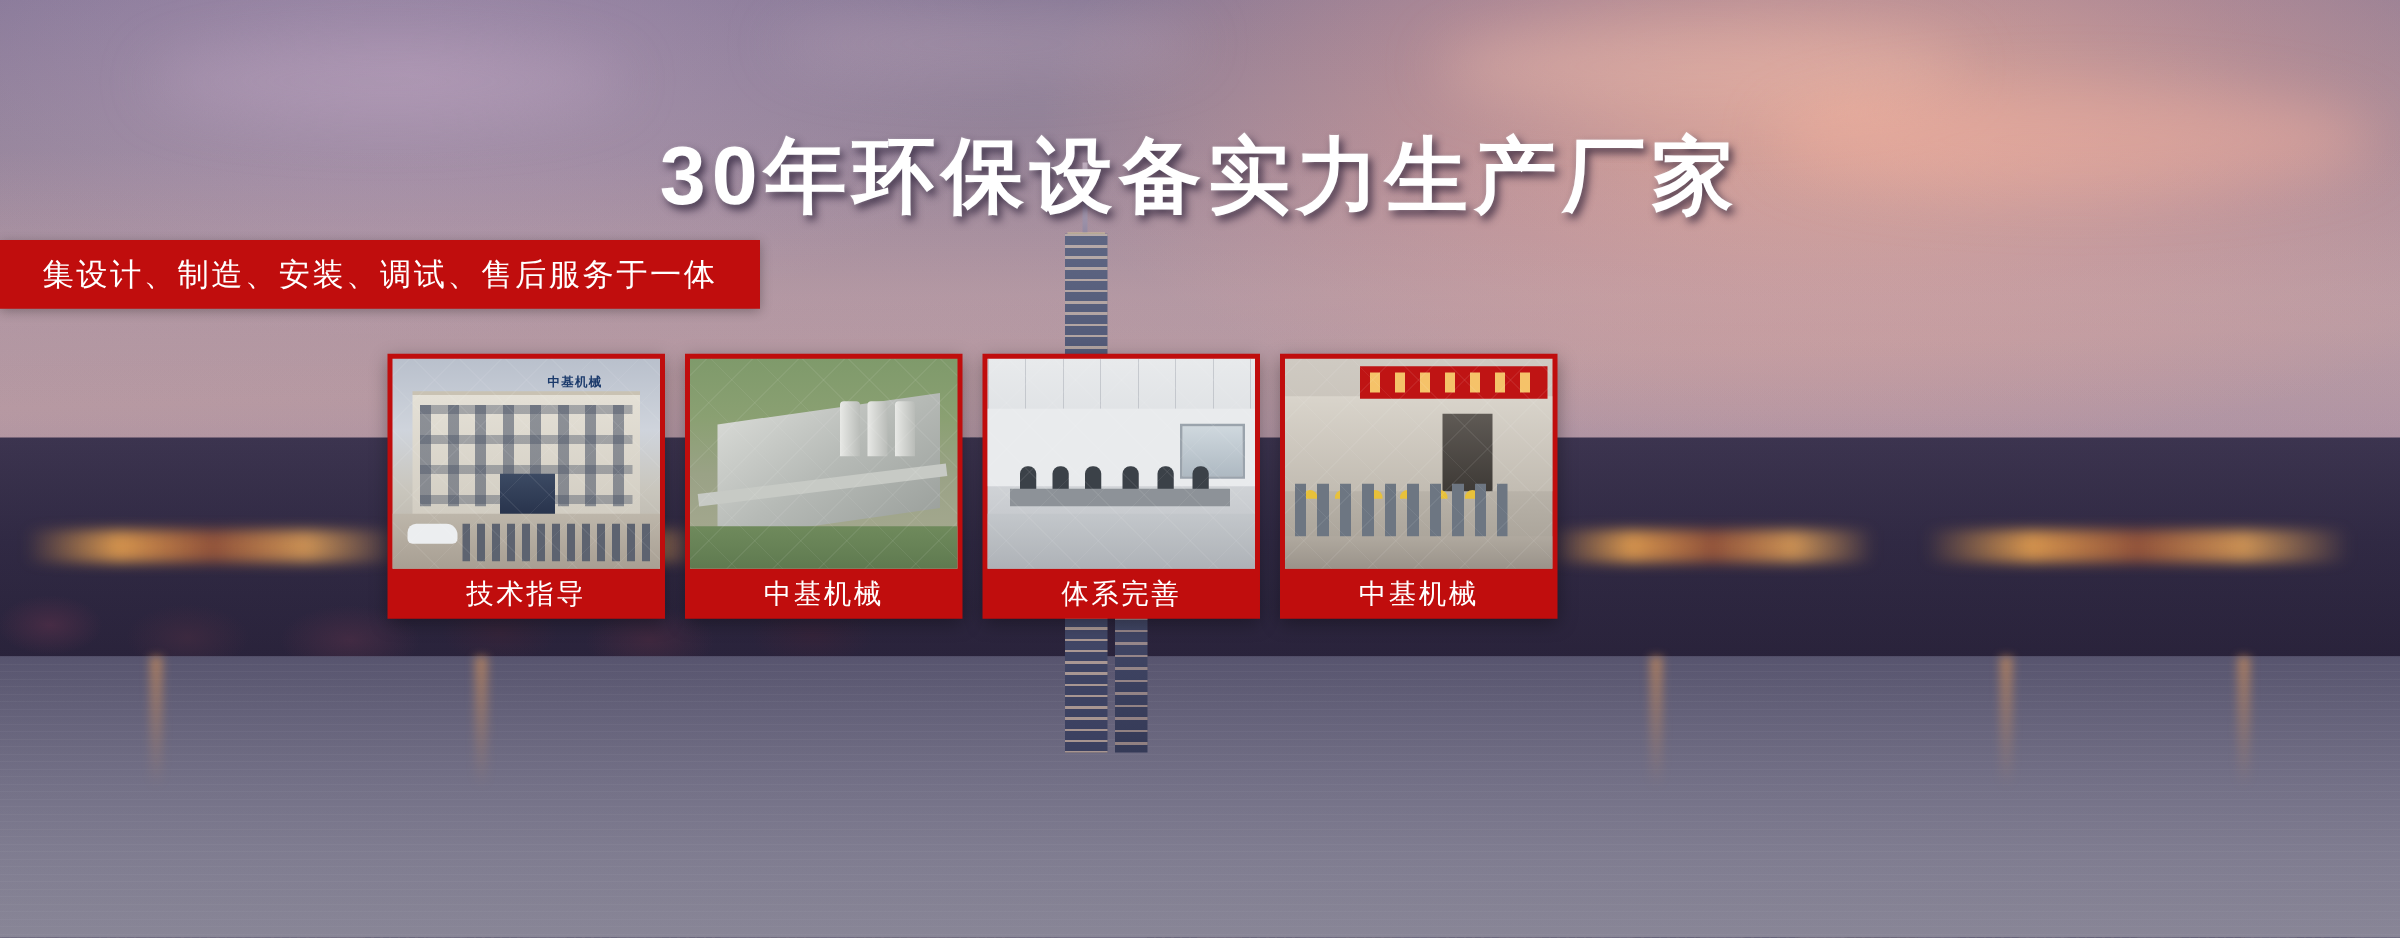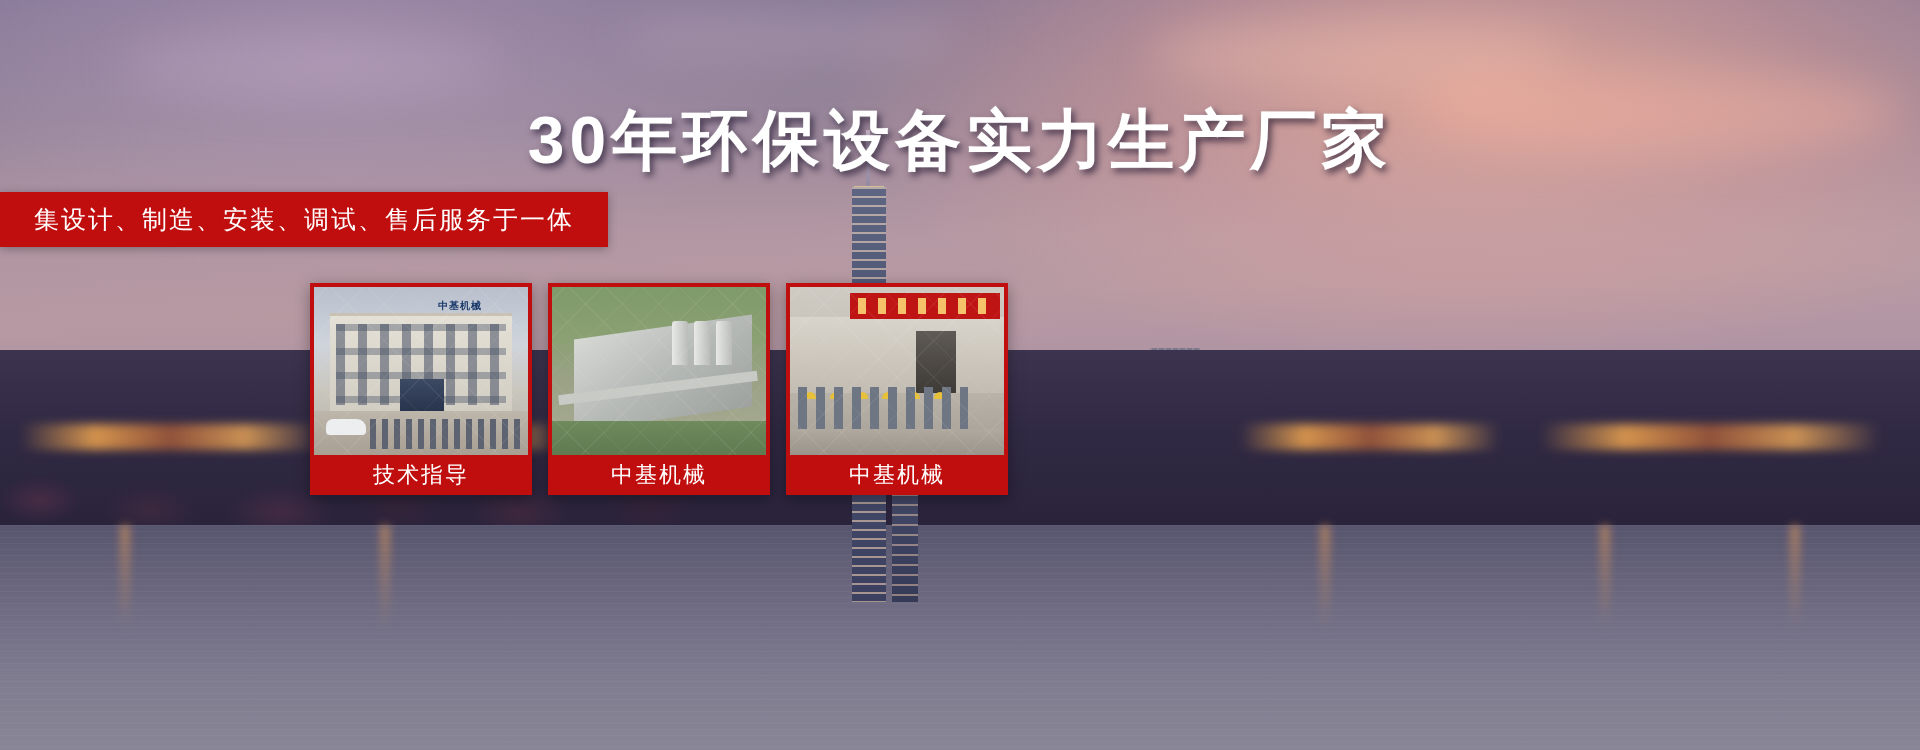--- a/index.html
+++ b/index.html
@@ -317,20 +317,38 @@
           <div class="silo" style="left:120px;"></div>
           <div class="silo" style="left:142px;"></div>
           <div class="silo" style="left:164px;"></div>
           <div class="belt"></div>
           <div class="field"></div>
           <div class="wm"></div>
         </div>
         <div class="card-label">中基机械</div>
       </div>
 
+      <div class="card">
+        <div class="card-photo p3">
+          <div class="ceil"></div>
+          <div class="wall"></div>
+          <div class="win"></div>
+          <div class="ppl" style="left:26px;"></div>
+          <div class="ppl" style="left:52px;"></div>
+          <div class="ppl" style="left:78px;"></div>
+          <div class="ppl" style="left:108px;"></div>
+          <div class="ppl" style="left:136px;"></div>
+          <div class="ppl" style="left:164px;"></div>
+          <div class="desk"></div>
+          <div class="desk2"></div>
+          <div class="floor"></div>
+          <div class="wm"></div>
+        </div>
+        <div class="card-label">体系完善</div>
+      </div>
 
       <div class="card">
         <div class="card-photo p4">
           <div class="wallp"></div>
           <div class="redbanner"></div>
           <div class="door"></div>
           <div class="hat" style="left:14px;"></div>
           <div class="hat" style="left:40px;"></div>
           <div class="hat" style="left:66px;"></div>
           <div class="hat" style="left:92px;"></div>

